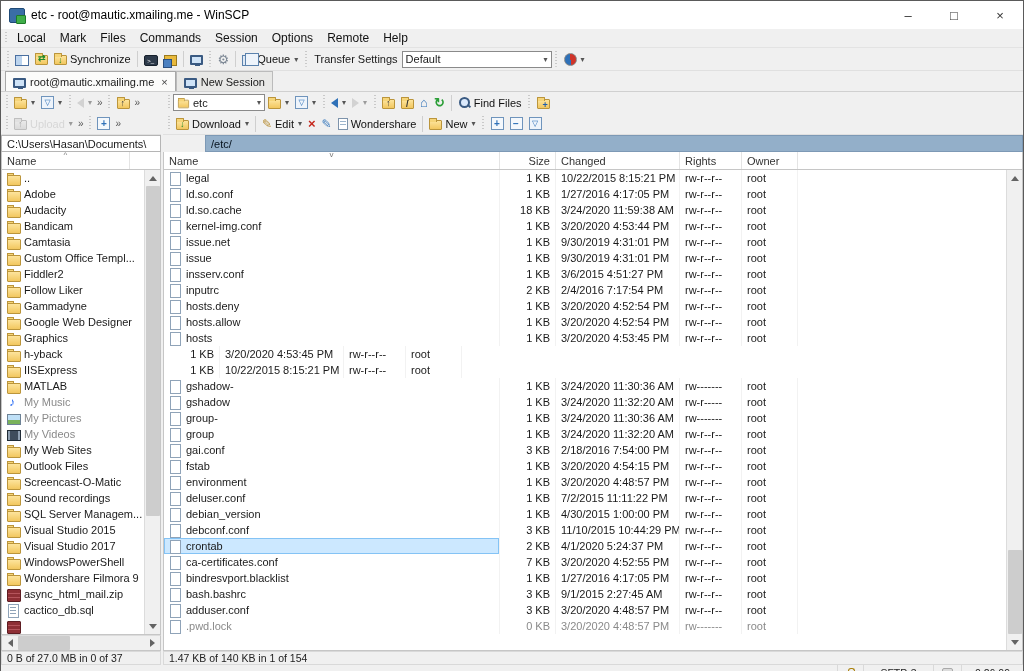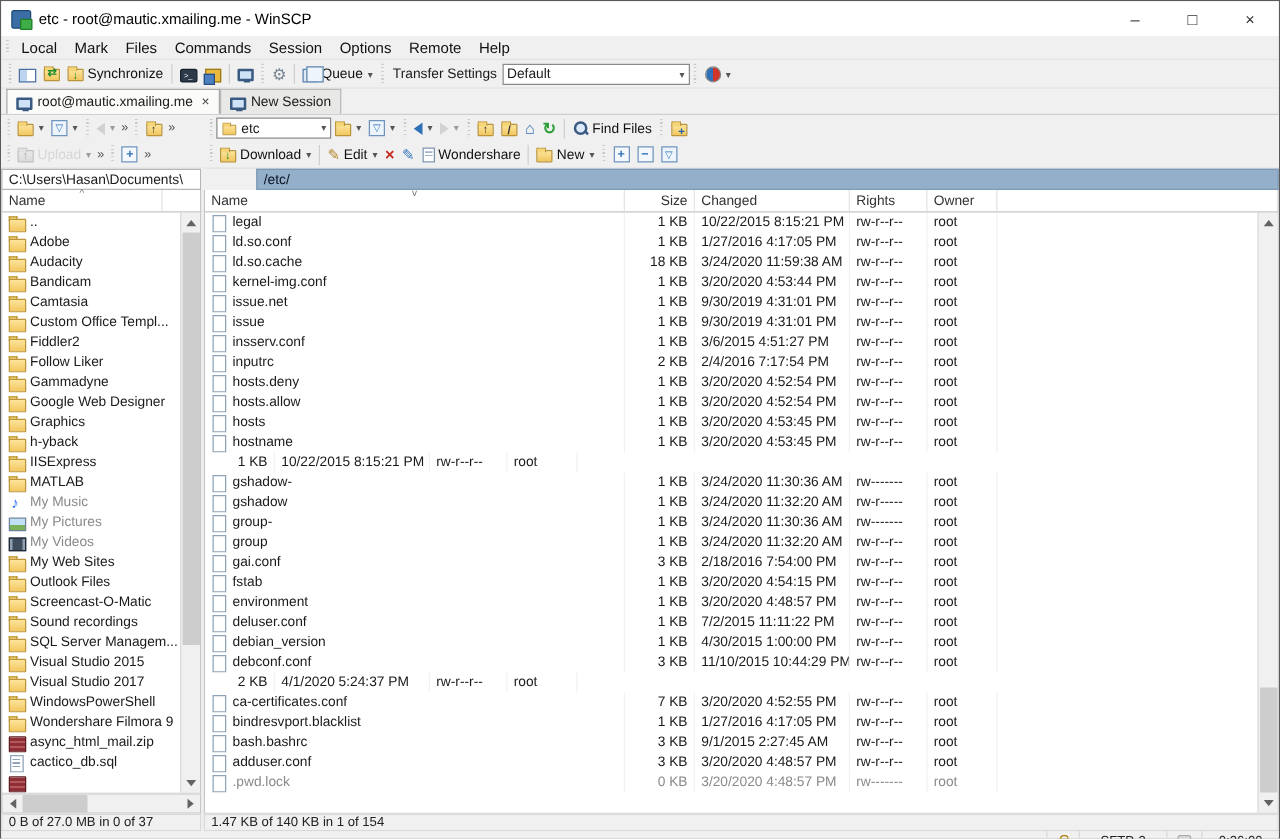--- a/index.html
+++ b/index.html
@@ -728,24 +728,20 @@
                 <span class="row-icon"><span></span></span>
                 <span>hosts</span>
               </div>
               <div class="cell num" style="width:56px;border-right:1px solid #f2f2f2">1 KB</div>
               <div class="cell" style="width:124px;border-right:1px solid #f2f2f2">3/20/2020 4:53:45 PM</div>
               <div class="cell" style="width:62px;border-right:1px solid #f2f2f2">rw-r--r--</div>
               <div class="cell" style="width:56px;border-right:1px solid #f2f2f2">root</div>
               <div class="cell" style="flex:1"></div>
             </div>
             <div class="row" data-icon="file">
-              <div class="cell cname" style="width:336px;border-right:1px solid #f2f2f2">
-                <span class="row-icon"><span></span></span>
-                <span>hostname</span>
-              </div>
               <div class="cell num" style="width:56px;border-right:1px solid #f2f2f2">1 KB</div>
               <div class="cell" style="width:124px;border-right:1px solid #f2f2f2">3/20/2020 4:53:45 PM</div>
               <div class="cell" style="width:62px;border-right:1px solid #f2f2f2">rw-r--r--</div>
               <div class="cell" style="width:56px;border-right:1px solid #f2f2f2">root</div>
               <div class="cell" style="flex:1"></div>
             </div>
             <div class="row" data-icon="file">
               <div class="cell num" style="width:56px;border-right:1px solid #f2f2f2">1 KB</div>
               <div class="cell" style="width:124px;border-right:1px solid #f2f2f2">10/22/2015 8:15:21 PM</div>
               <div class="cell" style="width:62px;border-right:1px solid #f2f2f2">rw-r--r--</div>
@@ -856,20 +852,24 @@
                 <span class="row-icon"><span></span></span>
                 <span>debconf.conf</span>
               </div>
               <div class="cell num" style="width:56px;border-right:1px solid #f2f2f2">3 KB</div>
               <div class="cell" style="width:124px;border-right:1px solid #f2f2f2">11/10/2015 10:44:29 PM</div>
               <div class="cell" style="width:62px;border-right:1px solid #f2f2f2">rw-r--r--</div>
               <div class="cell" style="width:56px;border-right:1px solid #f2f2f2">root</div>
               <div class="cell" style="flex:1"></div>
             </div>
             <div class="row selected" data-icon="file">
+              <div class="cell cname" style="width:336px;border-right:1px solid #f2f2f2">
+                <span class="row-icon"><span></span></span>
+                <span>crontab</span>
+              </div>
               <div class="cell num" style="width:56px;border-right:1px solid #f2f2f2">2 KB</div>
               <div class="cell" style="width:124px;border-right:1px solid #f2f2f2">4/1/2020 5:24:37 PM</div>
               <div class="cell" style="width:62px;border-right:1px solid #f2f2f2">rw-r--r--</div>
               <div class="cell" style="width:56px;border-right:1px solid #f2f2f2">root</div>
               <div class="cell" style="flex:1"></div>
             </div>
             <div class="row" data-icon="file">
               <div class="cell cname" style="width:336px;border-right:1px solid #f2f2f2">
                 <span class="row-icon"><span></span></span>
                 <span>ca-certificates.conf</span>

